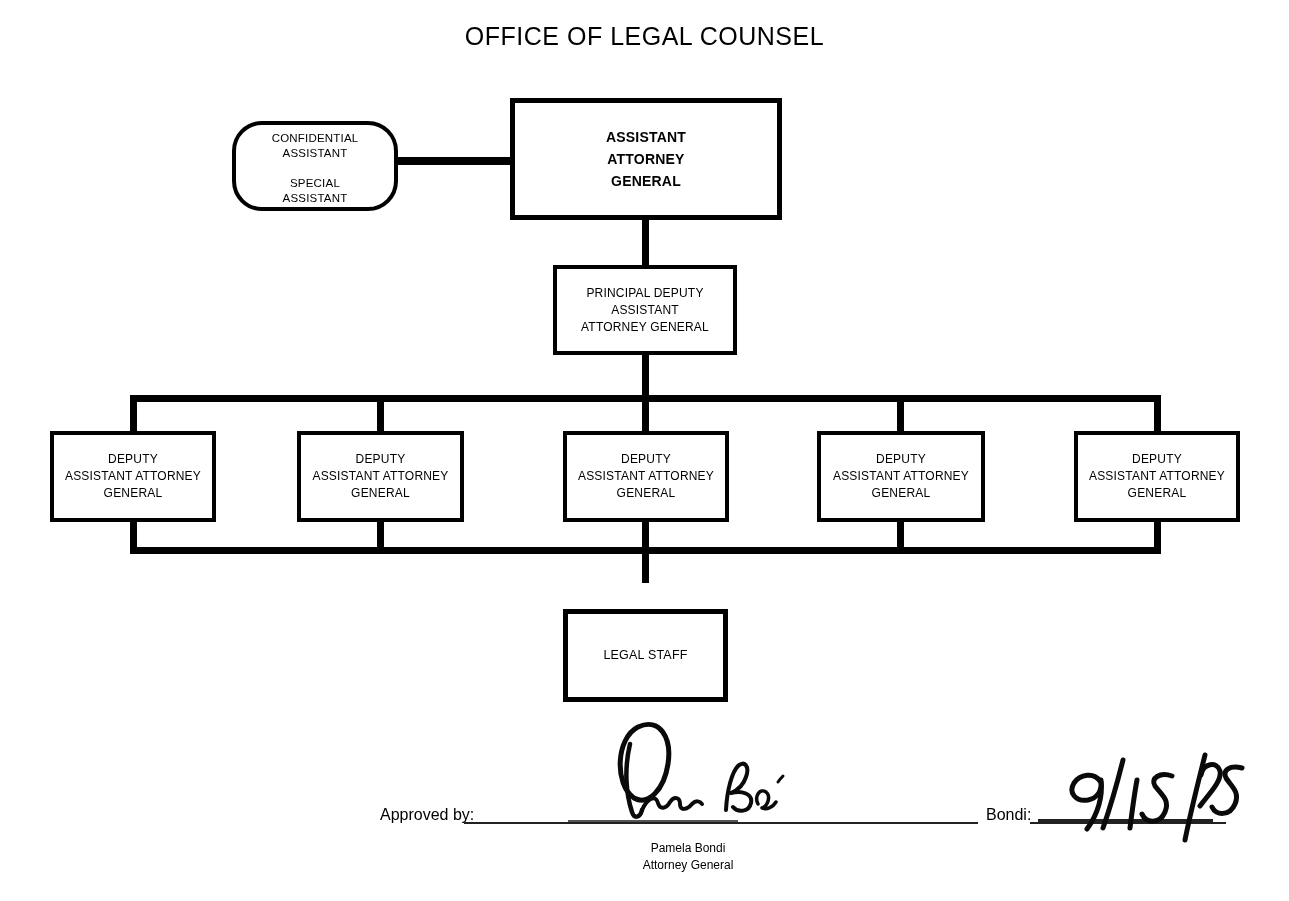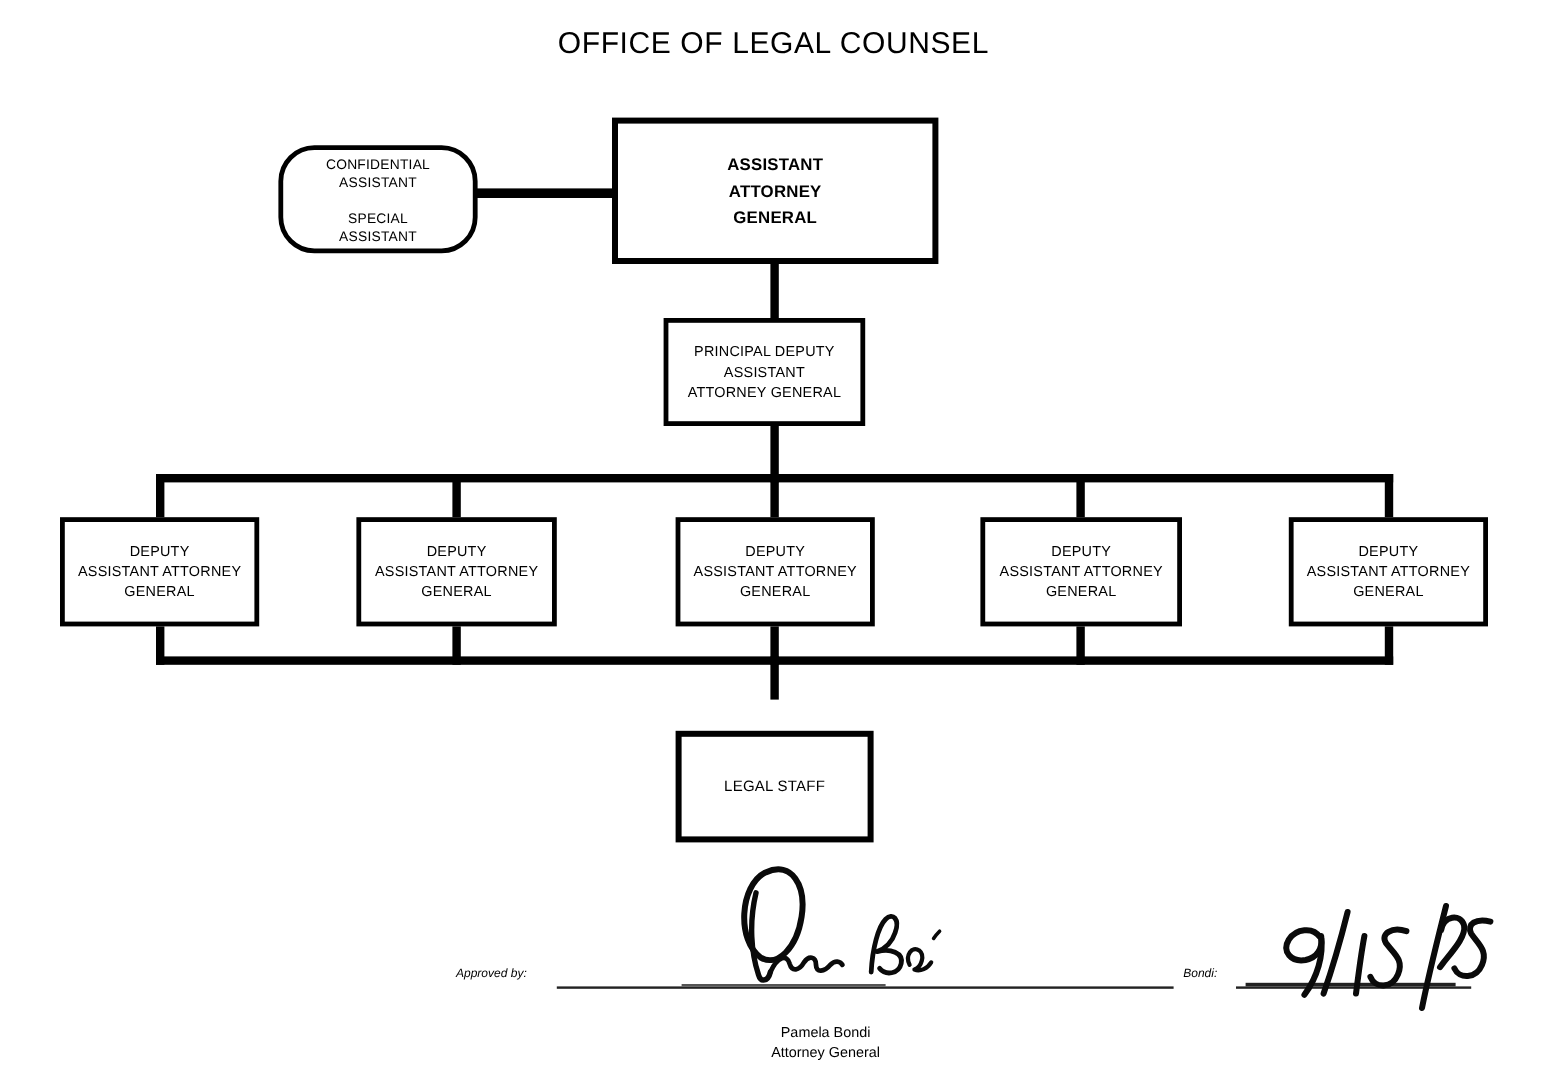--- a/index.html
+++ b/index.html
@@ -20,25 +20,25 @@
   }
   .box .lbl{white-space:pre-line;}
   .box.aag{border-width:5px;font-weight:bold;font-size:14px;line-height:22px;}
   .box.conf{align-items:center;padding-top:4px;font-size:11.5px;line-height:15px;border-radius:30px;}
   .box.legal{border-width:5px;font-size:12.5px;}
   .conn{position:absolute;background:#000;z-index:1;}
   .footnote{
     position:absolute;left:25px;top:708px;width:280px;
     font-size:12px;line-height:16px;white-space:pre-line;
   }
-  .label{position:absolute;font-size:10px;font-style:italic;}
+  .label{position:absolute;font-size:16px;}
   .underline{position:absolute;background:#222;}
   .sig-caption{
     position:absolute;left:588px;top:840px;width:200px;
-    text-align:center;font-size:12px;line-height:17px;margin-top:12px;
+    text-align:center;font-size:12px;line-height:17px;
   }
   .sig-svg{position:absolute;z-index:3;}
   .sr{
     position:absolute;width:1px;height:1px;overflow:hidden;
     clip:rect(0 0 0 0);white-space:nowrap;
   }
   svg path{fill:none;stroke:#0a0a0a;stroke-linecap:round;stroke-linejoin:round;}
 </style>
 </head>
 <body>
@@ -71,21 +71,21 @@
 SPECIAL
 ASSISTANT</span>
   </div>
 
   <div class="box aag" style="left:510px;top:98px;width:272px;height:122px">
     <span class="lbl">ASSISTANT
 ATTORNEY
 GENERAL</span>
   </div>
 
-  <div class="box" style="left:553px;top:265px;width:168px;height:90px">
+  <div class="box" style="left:553px;top:265px;width:184px;height:90px">
     <span class="lbl">PRINCIPAL DEPUTY
 ASSISTANT
 ATTORNEY GENERAL</span>
   </div>
 
   <div class="box" style="left:50px;top:431px;width:166px;height:91px">
     <span class="lbl">DEPUTY
 ASSISTANT ATTORNEY
 GENERAL</span>
   </div>

